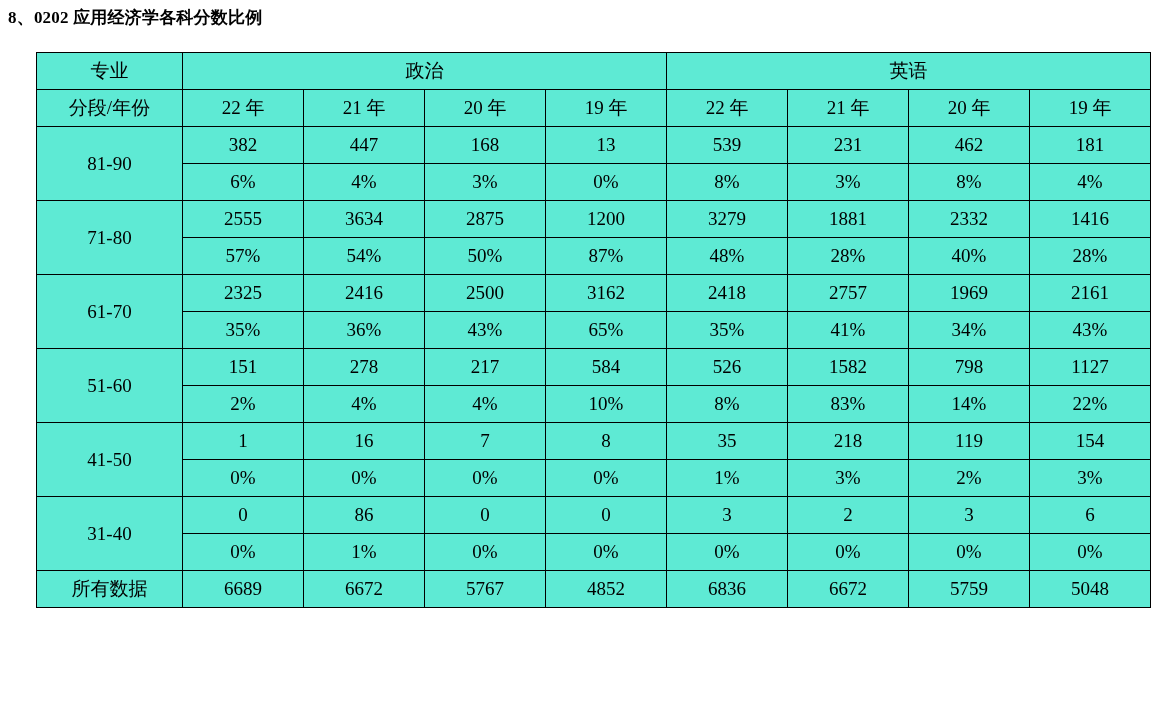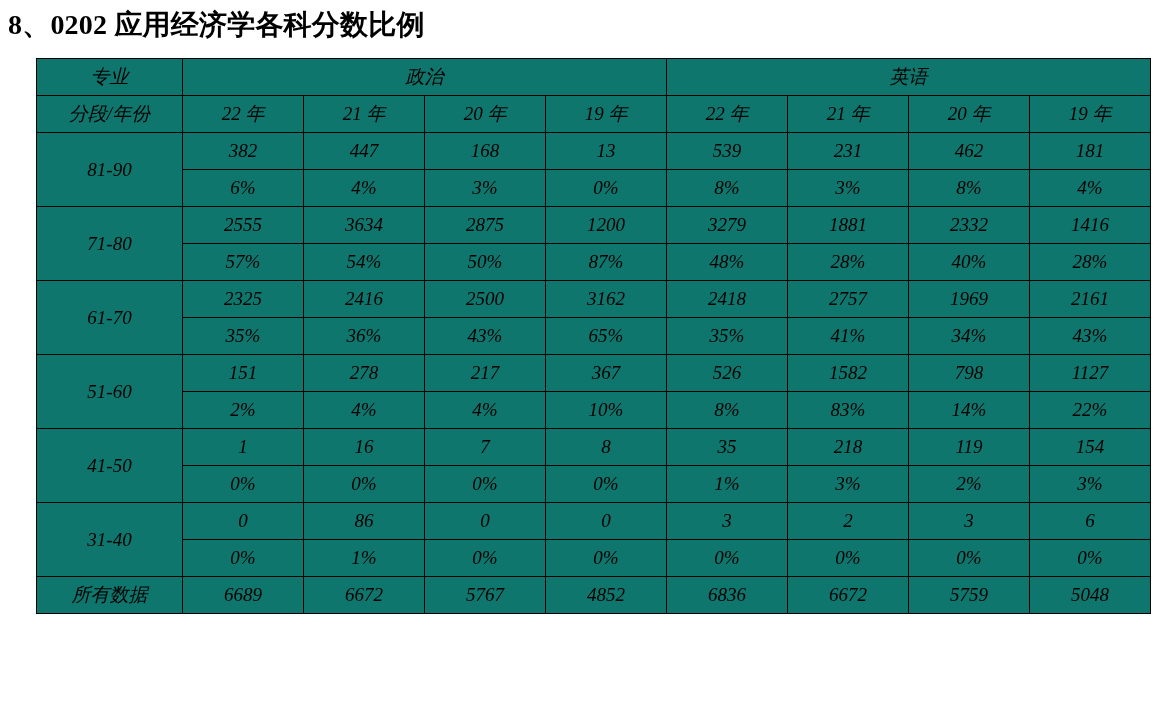--- a/index.html
+++ b/index.html
@@ -16,33 +16,32 @@
   }
   .page {
     position: relative;
     width: 1159px;
     height: 705px;
     box-sizing: border-box;
     padding: 0;
   }
   .doc-title {
     font-family: "Liberation Serif", "DejaVu Serif", serif;
-    font-size: 28px;
+    font-size: 17px;
     font-weight: bold;
-    margin: 6px 0 14px 8px;
+    margin: 6px 0 23px 8px;
     letter-spacing: 0.2px;
     white-space: nowrap;
   }
   table.score-table {
     border-collapse: collapse;
     table-layout: fixed;
     margin-left: 36px;
     width: 1115px;
-    background: #0f766e;
-    font-style: italic;
+    background: #5eead4;
   }
   table.score-table td,
   table.score-table th {
     border: 1px solid #000000;
     text-align: center;
     vertical-align: middle;
     font-weight: normal;
     font-size: 19px;
     font-family: "Liberation Serif", "DejaVu Serif", serif;
     padding: 0;
@@ -173,21 +172,21 @@
         <td>41%</td>
         <td>34%</td>
         <td>43%</td>
       </tr>
 
       <tr class="cnt-row">
         <td rowspan="2" class="label-cell">51-60</td>
         <td>151</td>
         <td>278</td>
         <td>217</td>
-        <td>367</td>
+        <td>584</td>
         <td>526</td>
         <td>1582</td>
         <td>798</td>
         <td>1127</td>
       </tr>
       <tr class="pct-row">
         <td>2%</td>
         <td>4%</td>
         <td>4%</td>
         <td>10%</td>

